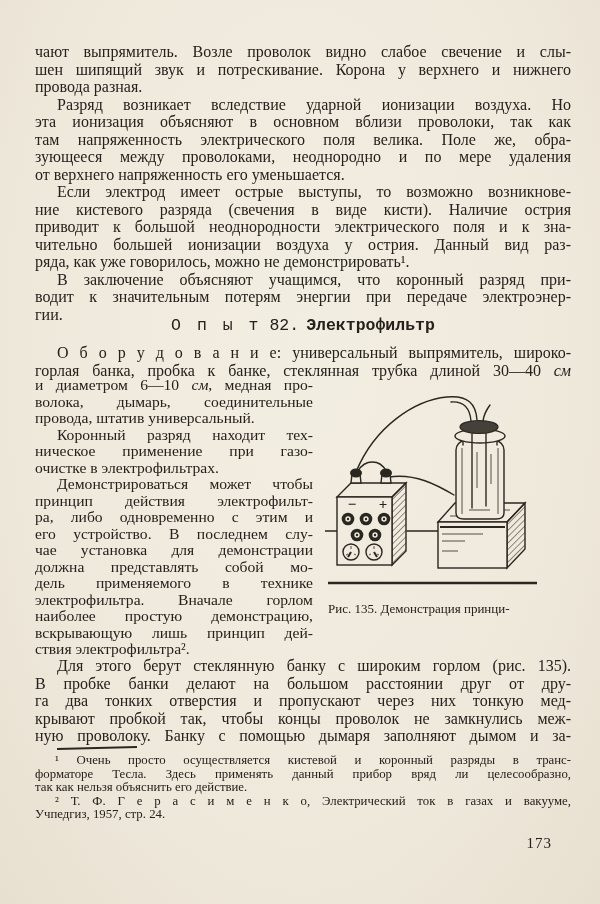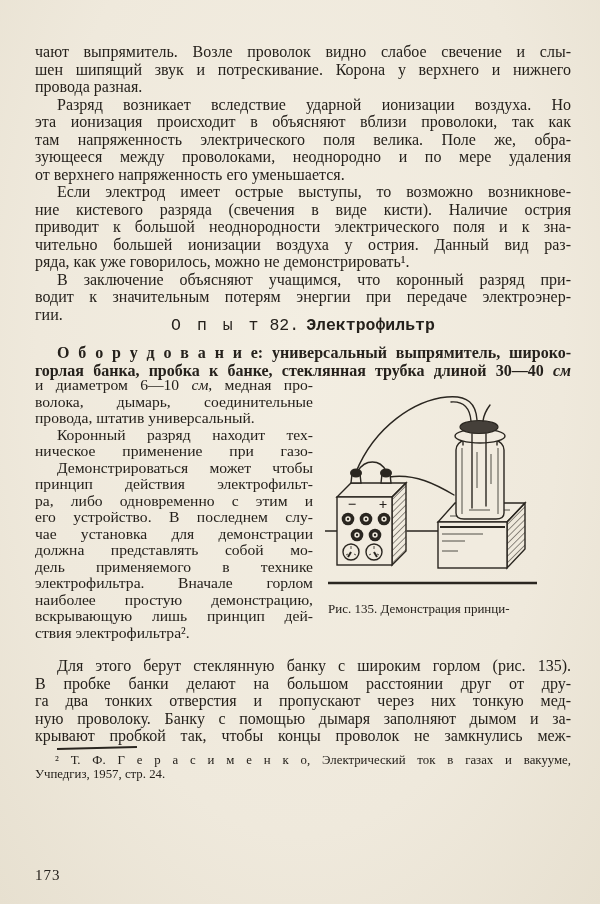--- a/index.html
+++ b/index.html
@@ -10,52 +10,52 @@
     background-image: radial-gradient(ellipse at 50% 38%, #f3eee2 0%, #efe9dc 62%, #e7e0d0 100%);
     color:#25211c; overflow:hidden;
   }
   .abs { position:absolute; }
   .tblock { font-size:16px; }
   .tline { text-align:justify; text-align-last:justify; }
   .tline.lastline { text-align-last:left; }
   .tline.firstline { text-indent:22px; }
   #top-block, #equip-block, #lower-block { left:35px; width:536px; line-height:17.5px; }
   #top-block  { top:43px; }
-  #equip-block{ top:344px;font-weight:bold; }
+  #equip-block{ top:344px; }
   #left-column{ left:35px; top:377px; width:278px; line-height:16.5px; font-size:15.6px; }
   #lower-block{ top:657px; }
   #heading { left:35px; top:316px; width:536px; text-align:center; font-size:16.5px;font-family:Liberation Mono, monospace; }
   #heading .sp  { letter-spacing:3px; }
   #heading .num { margin-left:8px; }
   #heading .ttl { margin-left:7px; font-weight:bold; }
   #figure  { left:325px; top:388px; width:250px; height:212px; }
   #caption { left:328px; top:601px; width:244px; text-align:left; font-size:13px; line-height:16.5px; }
   #fnrule  { left:57px; top:747px; width:80px; height:2px; background:#2a2620; transform:rotate(-1.3deg); }
   #footnotes { left:35px; top:754px; width:536px; font-size:12.8px; line-height:13.6px; }
   #footnotes .tline.firstline { text-indent:20px; }
-  #pagenum { left:35px; top:867px; width:517px; font-size:15px; letter-spacing:1px; }
+  #pagenum { left:35px; top:835px; width:517px; text-align:right; font-size:15px; letter-spacing:1px; }
   svg .ln  { fill:none; stroke:#2a2620; stroke-width:1.4; stroke-linecap:round; }
   svg .thin{ fill:none; stroke:#2a2620; stroke-width:0.8; }
   svg .face{ fill:#f1ebdf; stroke:#2a2620; stroke-width:1.4; }
   svg .sym { font:bold 15px "Liberation Serif",serif; fill:#25211c; }
 </style>
 </head>
 <body>
 
 <div class="page" style="color: rgb(37, 33, 28); background-color: rgb(239, 233, 220);">
 
   <div id="top-block" class="abs tblock">
       <div class="para">
         <div class="tline">чают выпрямитель. Возле проволок видно слабое свечение и слы-</div>
         <div class="tline">шен шипящий звук и потрескивание. Корона у верхнего и нижнего</div>
         <div class="tline lastline">провода разная.</div>
       </div>
       <div class="para">
         <div class="tline firstline">Разряд возникает вследствие ударной ионизации воздуха. Но</div>
-        <div class="tline">эта ионизация происходит в объясняют вблизи проволоки, так как</div>
+        <div class="tline">эта ионизация объясняют в основном вблизи проволоки, так как</div>
         <div class="tline">там напряженность электрического поля велика. Поле же, обра-</div>
         <div class="tline">зующееся между проволоками, неоднородно и по мере удаления</div>
         <div class="tline lastline">от верхнего напряженность его уменьшается.</div>
       </div>
       <div class="para">
         <div class="tline firstline">Если электрод имеет острые выступы, то возможно возникнове-</div>
         <div class="tline">ние кистевого разряда (свечения в виде кисти). Наличие острия</div>
         <div class="tline">приводит к большой неоднородности электрического поля и к зна-</div>
         <div class="tline">чительно большей ионизации воздуха у острия. Данный вид раз-</div>
         <div class="tline lastline">ряда, как уже говорилось, можно не демонстрировать¹.</div>
@@ -80,20 +80,21 @@
 
   <div id="left-column" class="abs tblock">
       <div class="para">
         <div class="tline">и диаметром 6—10 <i>см</i>, медная про-</div>
         <div class="tline">волока, дымарь, соединительные</div>
         <div class="tline lastline">провода, штатив универсальный.</div>
       </div>
       <div class="para">
         <div class="tline firstline">Коронный разряд находит тех-</div>
         <div class="tline">ническое применение при газо-</div>
+        <div class="tline lastline">очистке в электрофильтрах.</div>
       </div>
       <div class="para">
         <div class="tline firstline">Демонстрироваться может чтобы</div>
         <div class="tline">принцип действия электрофильт-</div>
         <div class="tline">ра, либо одновременно с этим и</div>
         <div class="tline">его устройство. В последнем слу-</div>
         <div class="tline">чае установка для демонстрации</div>
         <div class="tline">должна представлять собой мо-</div>
         <div class="tline">дель применяемого в технике</div>
         <div class="tline">электрофильтра. Вначале горлом</div>
@@ -211,28 +212,33 @@
 
   <div id="caption" class="abs">
     <div>Рис. 135. Демонстрация принци-</div>
   </div>
 
   <div id="lower-block" class="abs tblock">
       <div class="para">
         <div class="tline firstline">Для этого берут стеклянную банку с широким горлом (рис. 135).</div>
         <div class="tline">В пробке банки делают на большом расстоянии друг от дру-</div>
         <div class="tline">га два тонких отверстия и пропускают через них тонкую мед-</div>
+        <div class="tline">крывают пробкой так, чтобы концы проволок не замкнулись меж-</div>
         <div class="tline">ную проволоку. Банку с помощью дымаря заполняют дымом и за-</div>
-        <div class="tline">крывают пробкой так, чтобы концы проволок не замкнулись меж-</div>
       </div>
     </div>
 
   <div id="fnrule" class="abs"></div>
 
   <div id="footnotes" class="abs">
+      <div class="para">
+        <div class="tline firstline">¹ Очень просто осуществляется кистевой и коронный разряды в транс-</div>
+        <div class="tline">форматоре Тесла. Здесь применять данный прибор вряд ли целесообразно,</div>
+        <div class="tline lastline">так как нельзя объяснить его действие.</div>
+      </div>
       <div class="para">
         <div class="tline firstline">² Т. Ф. Г е р а с и м е н к о, Электрический ток в газах и вакууме,</div>
         <div class="tline lastline">Учпедгиз, 1957, стр. 24.</div>
       </div>
     </div>
 
   <div id="pagenum" class="abs">173</div>
 
 </div>
 

